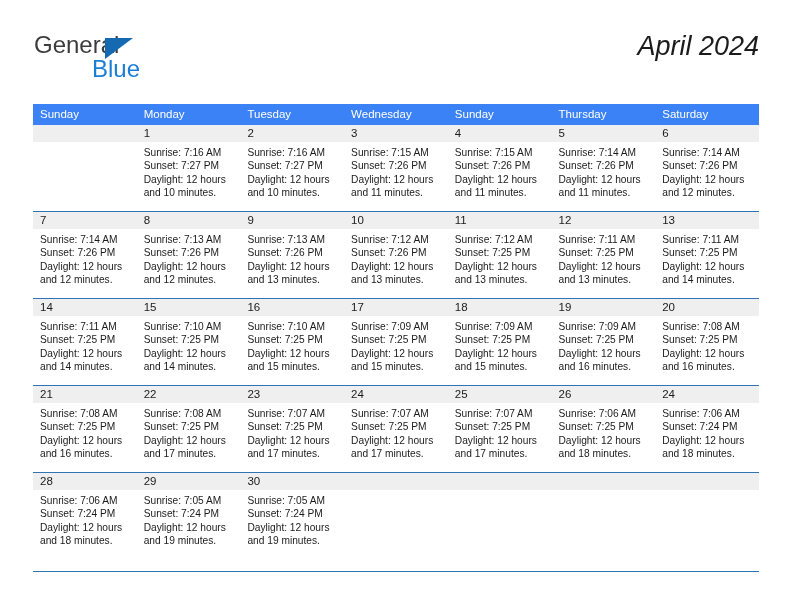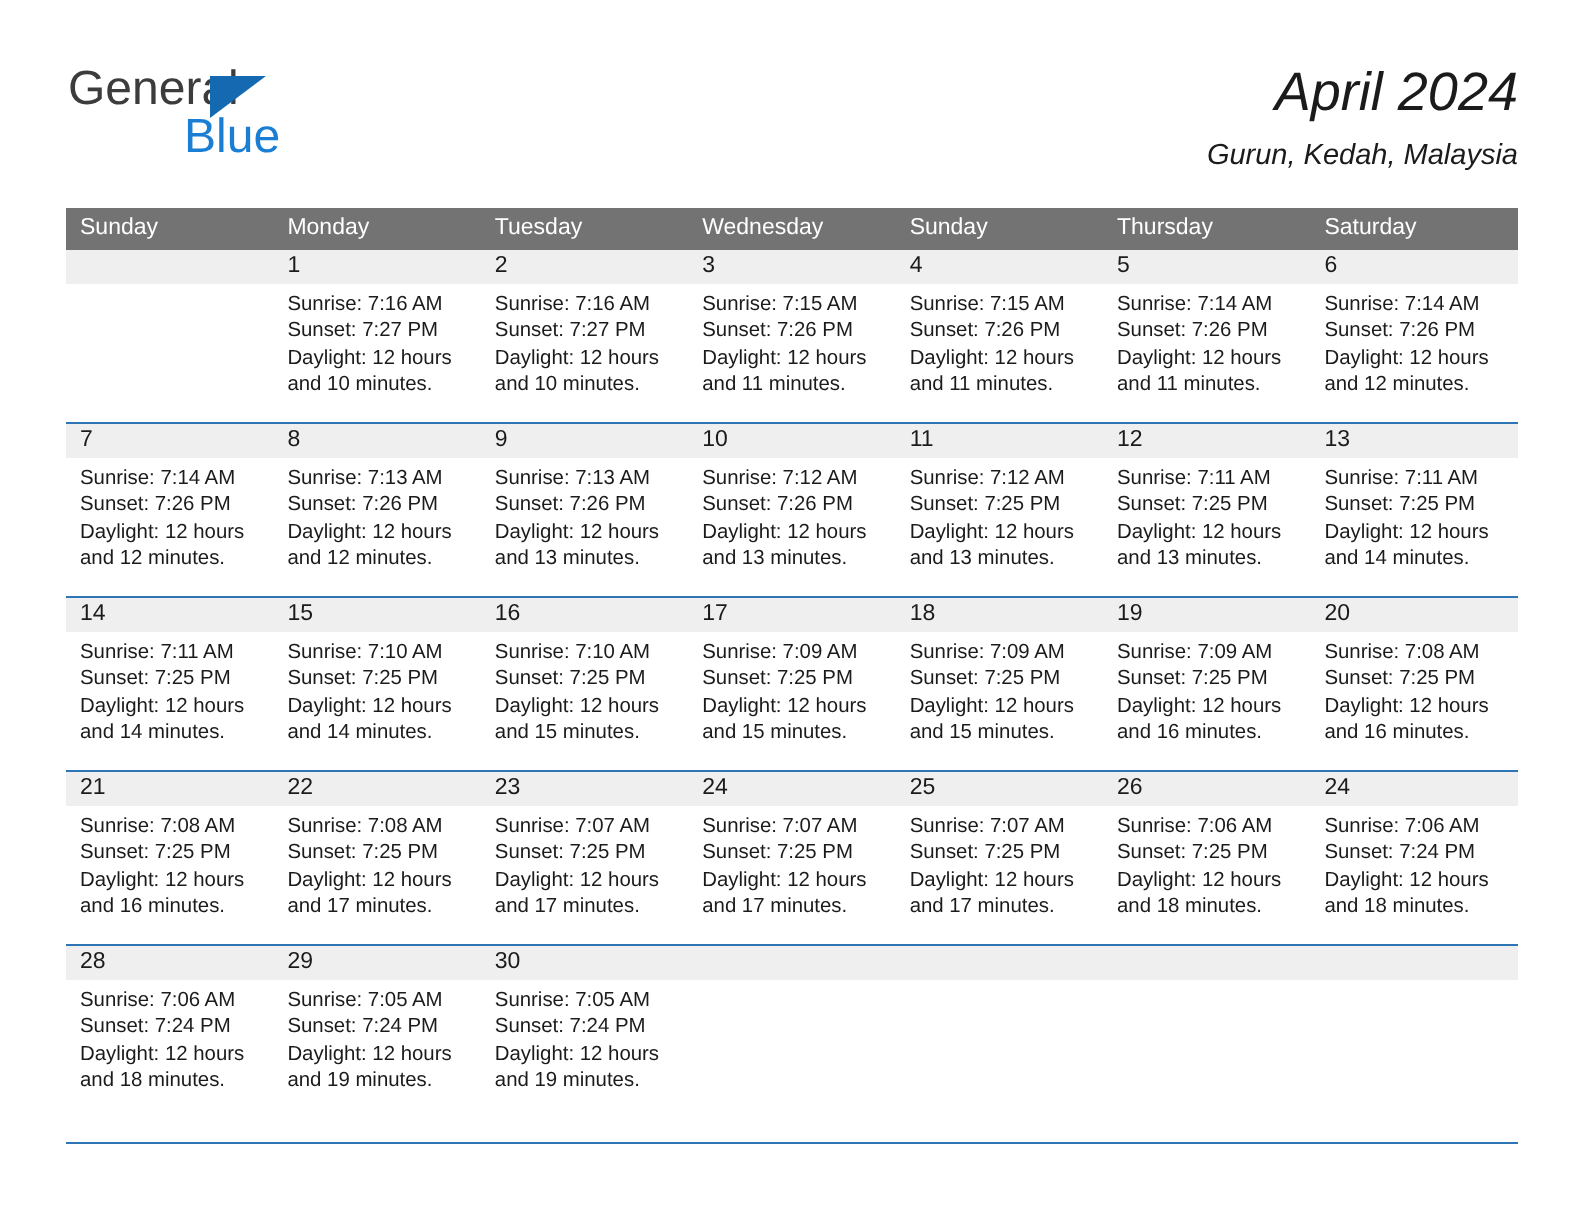--- a/index.html
+++ b/index.html
@@ -91,21 +91,21 @@
   
   .calendar {
     position: absolute;
     left: 33px;
     top: 104px;
     width: 726px;
     border-collapse: collapse;
     table-layout: fixed;
   }
   .calendar th {
-    background: #737373;
+    background: #3b82f6;
     color: #ffffff;
     font-weight: normal;
     font-size: 11.5px;
     text-align: left;
     padding: 4px 0 5px 7px;
     height: 12px;
     font-family: "Liberation Sans", sans-serif;
   }
   .calendar td {
     vertical-align: top;
@@ -157,21 +157,20 @@
   <div class="header">
 
     <div class="brand">
       <span class="brand-general">General</span>
       <span class="brand-tri"></span>
       <span class="brand-blue">Blue</span>
     </div>
 
     <div class="title-block">
       <h1 class="cal-title">April 2024</h1>
-      <div class="cal-subtitle">Gurun, Kedah, Malaysia</div>
     </div>
 
   </div>
 
   <table class="calendar">
     <thead>
       <tr>
         <th>Sunday</th>
         <th>Monday</th>
         <th>Tuesday</th>

